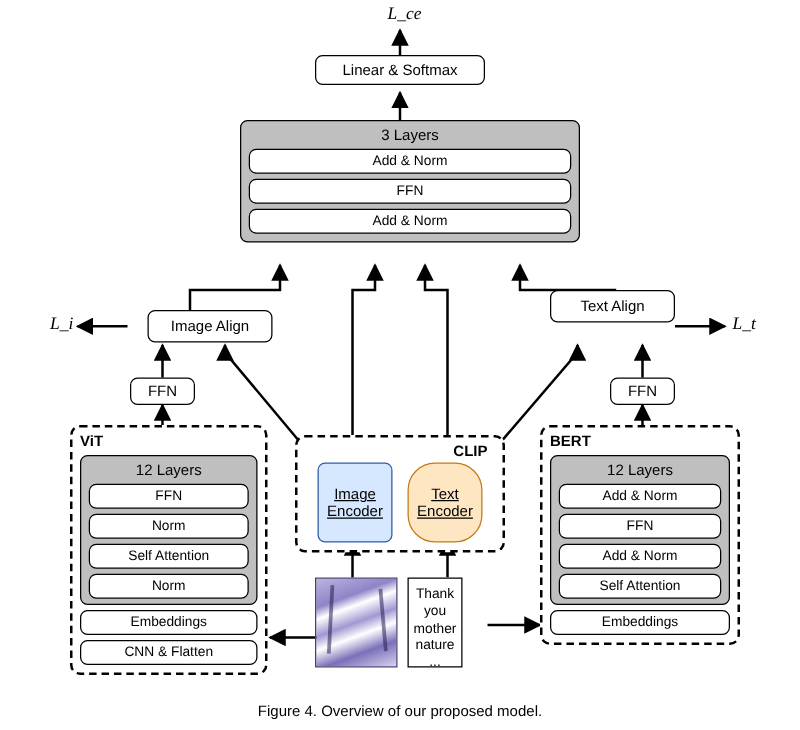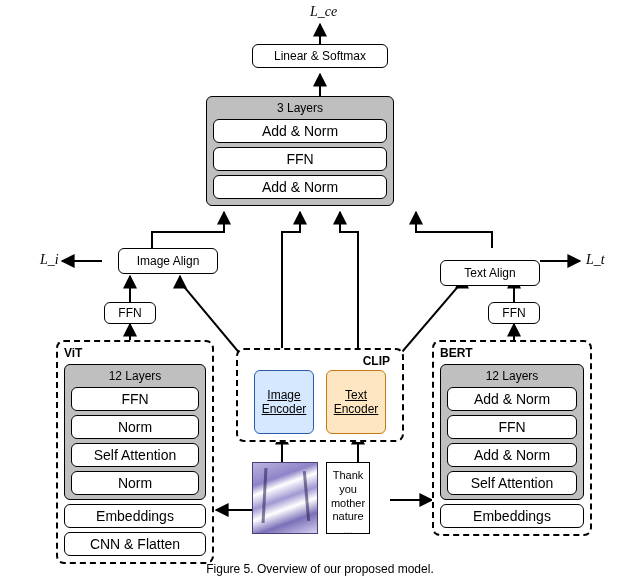--- a/index.html
+++ b/index.html
@@ -45,21 +45,21 @@
     text-align: center;
     font-weight: normal;
     margin-bottom: 0;
   }
   .inner {
     background: #fff;
     border: 1px solid #000;
     border-radius: 6px;
     text-align: center;
     padding: 3px 0;
-    font-size: 14px;
+    font-size: 11px;
   }
   .dashed {
     border: 2px dashed #000;
     border-radius: 8px;
     box-sizing: border-box;
     background: #fff;
     padding: 4px 6px 6px 6px;
     display: flex;
     flex-direction: column;
     align-items: stretch;
@@ -81,21 +81,21 @@
     display: flex;
     align-items: center;
     justify-content: center;
     text-align: center;
     box-sizing: border-box;
     font-size: 12px;
     padding: 4px;
     text-decoration: underline;
   }
   .enc.blue { background: #d6e8ff; border-color: #2b5ca8; }
-  .enc.orange { background: #ffe6c2; border-color: #c27a15; }
+  .enc.orange { background: #ffe6c2; border-color: #c27a15; border-radius: 22px; }
   .textbox {
     border: 1px solid #000;
     background: #fff;
     box-sizing: border-box;
     font-size: 11px;
     text-align: center;
     padding: 6px 2px;
     line-height: 1.25;
   }
   .imgbox {
@@ -180,32 +180,32 @@
     <span>L_i</span>
   </div>
   <div class="abs loss" style="left:586px; top:252px;">
     <span>L_t</span>
   </div>
 
   <div class="abs block" style="left:252px; top:44px; width:136px; height:24px;">
     <span>Linear &amp; Softmax</span>
   </div>
 
-  <div class="abs panel" style="left:206px; top:96px; width:188px;">
+  <div class="abs panel" style="left:192px; top:96px; width:272px;">
     <div class="panel-title">3 Layers</div>
     <div class="inner">Add &amp; Norm</div>
     <div class="inner">FFN</div>
     <div class="inner">Add &amp; Norm</div>
   </div>
 
   <div class="abs block" style="left:118px; top:248px; width:100px; height:26px;">
     <span>Image Align</span>
   </div>
 
-  <div class="abs block" style="left:440px; top:260px; width:100px; height:26px;">
+  <div class="abs block" style="left:440px; top:232px; width:100px; height:26px;">
     <span>Text Align</span>
   </div>
 
   <div class="abs block" style="left:104px; top:302px; width:52px; height:22px;">
     <span>FFN</span>
   </div>
 
   <div class="abs block" style="left:488px; top:302px; width:52px; height:22px;">
     <span>FFN</span>
   </div>
@@ -246,15 +246,15 @@
   </div>
 
   <div class="abs imgbox" style="left:252px; top:462px; width:66px; height:72px;"></div>
 
   <div class="abs textbox" style="left:326px; top:462px; width:44px; height:72px; white-space:pre-line;">Thank
 you
 mother
 nature
 ...</div>
 
-  <div class="abs caption" style="left:0; right:0; top:562px;">Figure 5. Overview of our proposed model.</div>
+  <div class="abs caption" style="left:0; right:0; top:562px;">Figure 4. Overview of our proposed model.</div>
 
 </div>
 
 </body></html>

